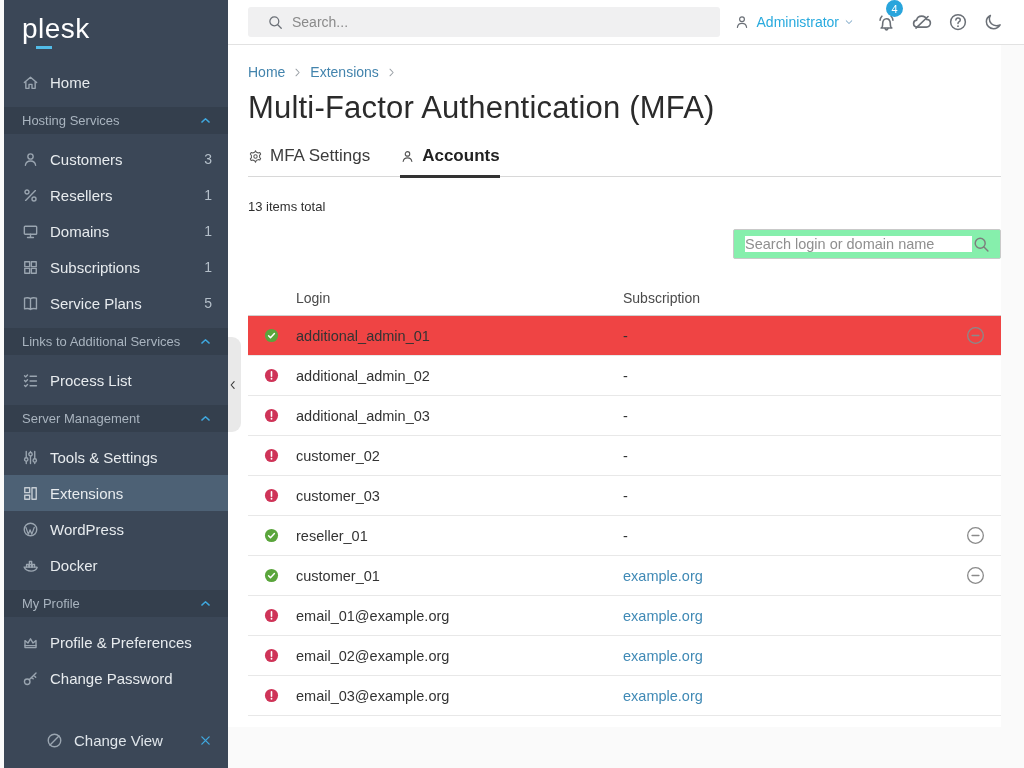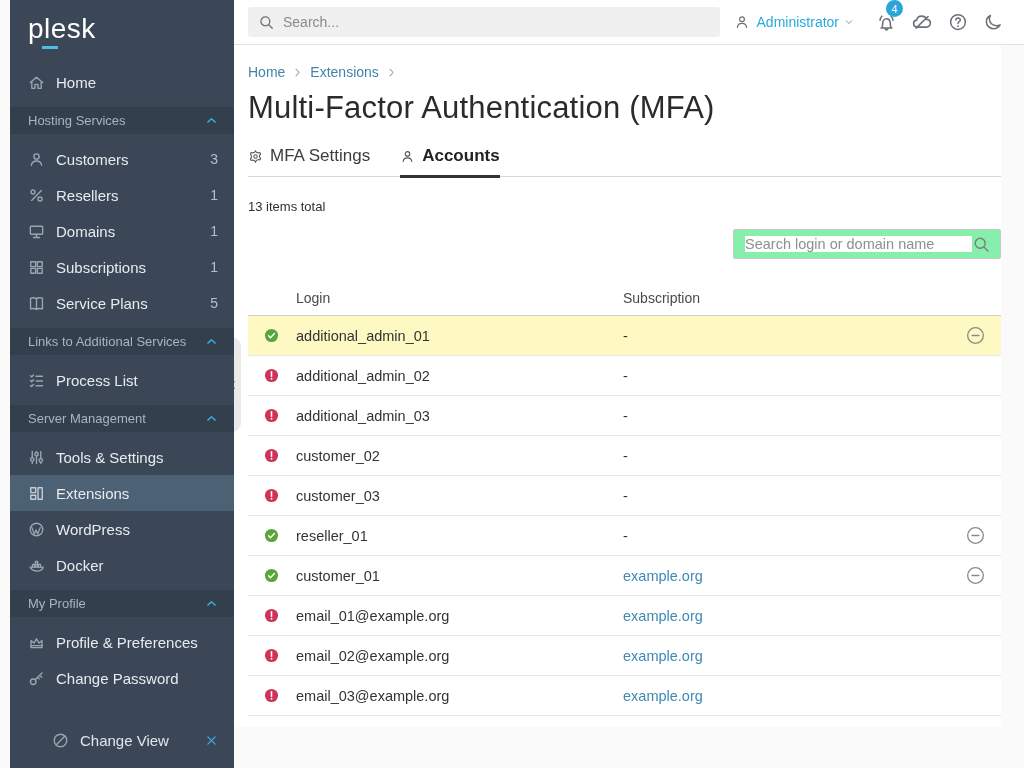--- a/index.html
+++ b/index.html
@@ -1,40 +1,40 @@
 <!DOCTYPE html>
 <html><head>
 <meta charset="utf-8">
 <style>
   * { box-sizing: border-box; margin: 0; padding: 0; }
   html,body { width:1024px; height:768px; overflow:hidden; }
   body { font-family:"Liberation Sans",sans-serif; background:#fafafa; position:relative; }
 
   
-  .sidebar { position:absolute; left:10px; top:0; width:224px; height:768px; background:#3b4757; display:flex; flex-direction:column; z-index:30; }
+  .sidebar { position:absolute; left:4px; top:0; width:224px; height:768px; background:#3b4757; display:flex; flex-direction:column; z-index:30; }
   .logo { position:relative; padding:13px 0 6px 18px; height:58px; cursor:pointer; }
   .logo-text { color:#fff; font-size:28px; font-weight:400; letter-spacing:.5px; }
   .logo-bar { position:absolute; left:32px; top:46px; width:16px; height:3px; background:#52bce8; }
   .nav { flex:1; margin-top:6px; overflow:hidden; }
   .nav-item { height:36px; display:flex; align-items:center; padding:0 16px 0 17px; cursor:pointer; }
   .nav-item.selected { background:#4d6175; }
   .nav-item .nicon { width:19px; height:17px; margin-right:10px; display:flex; align-items:center; justify-content:center; flex:none; }
   .nav-item .nlabel { flex:1; font-size:15px; color:#e7ebee; white-space:nowrap; }
   .nav-item .ncount { font-size:14px; color:#b4bfc9; }
   .nav-section { height:27px; margin:7px 0; background:#343f4d; display:flex; align-items:center; padding:0 16px 0 18px; cursor:pointer; }
   .nav-section .slabel { flex:1; font-size:13px; color:#a9b4bf; white-space:nowrap; }
   .sidebar-footer { padding-bottom:10px;padding-left:24px; }
   .sidebar-footer .nav-item .nlabel { color:#dfe5ea; }
 
   
   .collapse-handle { position:absolute; left:224px; top:337px; width:17px; height:95px; background:#e9e9e9; border-radius:0 9px 9px 0; display:flex; align-items:center; justify-content:center; cursor:pointer; z-index:25; }
 
   
   .topbar { position:absolute; left:224px; top:0; width:800px; height:45px; background:#fff; border-bottom:1px solid #e2e2e2; display:flex; align-items:center; z-index:20; }
-  .global-search { margin-left:24px; width:472px; height:30px; background:#f0f0f1; border-radius:3px; display:flex; align-items:center; padding:0 10px; }
+  .global-search { margin-left:24px; width:472px; height:30px; background:#f0f0f1; border-radius:3px; display:flex; align-items:center; padding:0 19px; }
   .global-search input { flex:1; border:none; outline:none; background:transparent; font-size:14px; color:#333; margin-left:8px; font-family:inherit; }
   .global-search input::placeholder { color:#8a8a8a; }
   .topbar-right { margin-left:auto; display:flex; align-items:center; padding-right:12px; }
   .admin { display:flex; align-items:center; cursor:pointer; margin-right:14px;justify-content:space-between; }
   .admin .alabel { color:#28aade; font-size:14px; margin:0 5px 0 7px; }
   .tb-icon { position:relative; width:36px; height:32px; display:flex; align-items:center; justify-content:center; cursor:pointer; }
   .badge { position:absolute; top:-6px; right:1px; min-width:17px; height:17px; border-radius:50%; background:#29a5dc; color:#fff; font-size:11px; display:flex; align-items:center; justify-content:center; }
 
   
   .main { position:absolute; left:224px; top:45px; width:777px; height:682px; background:#fff; padding-left:24px; z-index:10; }
@@ -48,21 +48,21 @@
   .items-total { margin-top:22px; font-size:13px; color:#2f2f2f; }
   .filter-row { width:753px; margin-top:15px; display:flex; justify-content:flex-end; }
   .filter-box { width:268px; height:30px; border:1px solid #c9c9c9; border-radius:2px; background:#86efac; display:flex; align-items:center; padding:0 9px 0 11px; }
   .filter-box input { flex:1; border:none; outline:none; font-size:14.5px; color:#333; font-family:inherit; min-width:0; }
   .filter-box input::placeholder { color:#8f8f8f; }
 
   
   .table { width:753px; margin-top:21px; }
   .thead { display:flex; align-items:center; height:36px; border-bottom:1px solid #cfcfcf; font-size:14px; color:#4a4a4a; }
   .trow { display:flex; align-items:center; height:40px; border-bottom:1px solid #e8e8e8; font-size:14.5px; color:#333; }
-  .trow.hl { background:#fef9c3; }
+  .trow.hl { background:#ef4444; }
   .c-status { width:48px; padding-left:16px; display:flex; align-items:center; flex:none; }
   .c-login { width:307px; flex:none; white-space:nowrap; }
   .c-sub { flex:1; white-space:nowrap;margin-left:20px; }
   .c-sub a { color:#3f89b5; text-decoration:none; cursor:pointer; }
   .c-action { width:52px; flex:none; display:flex; justify-content:center; }
   .action-btn { display:flex; cursor:pointer; }
   svg { display:block; }
 </style>
 </head>
 <body>

